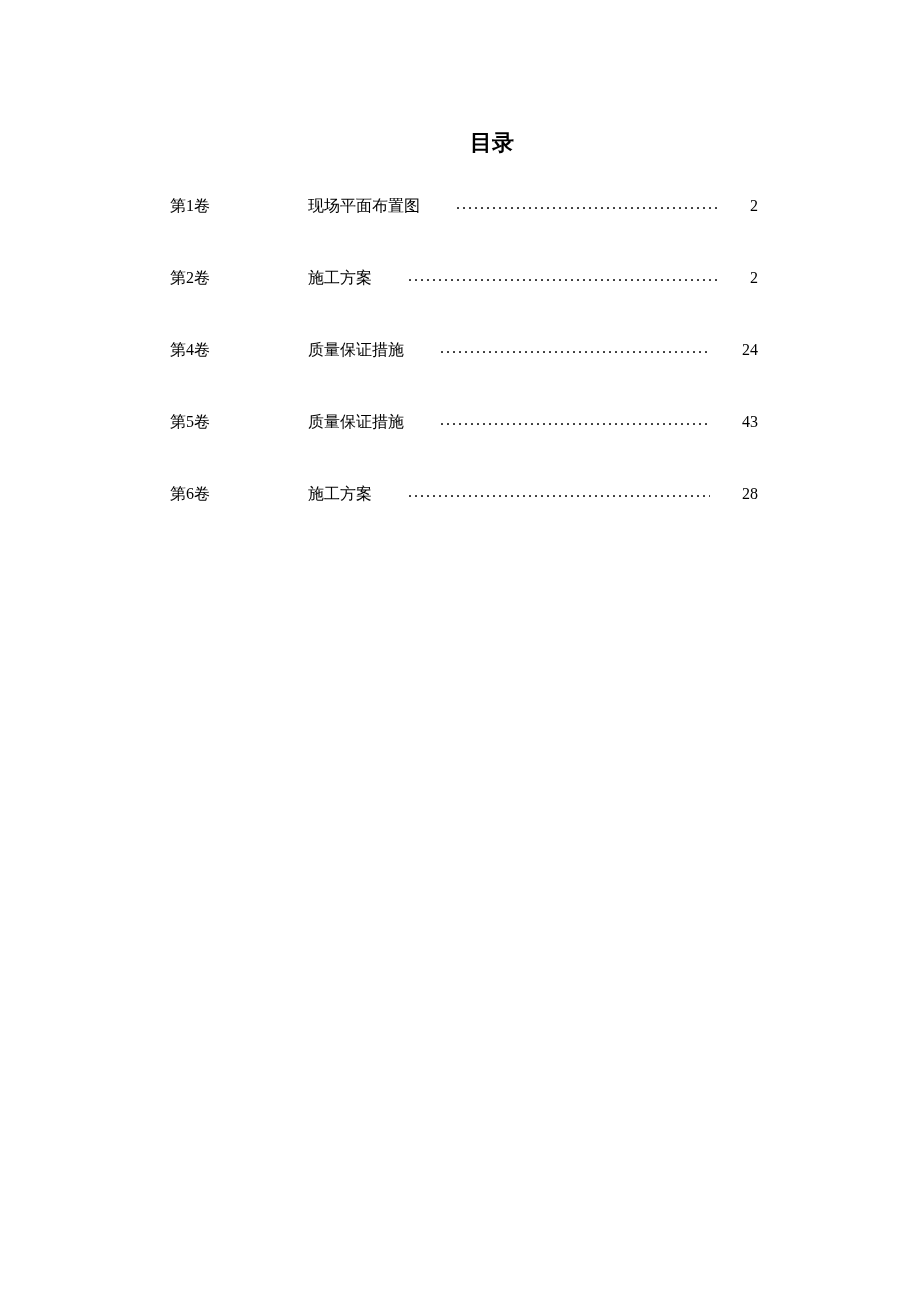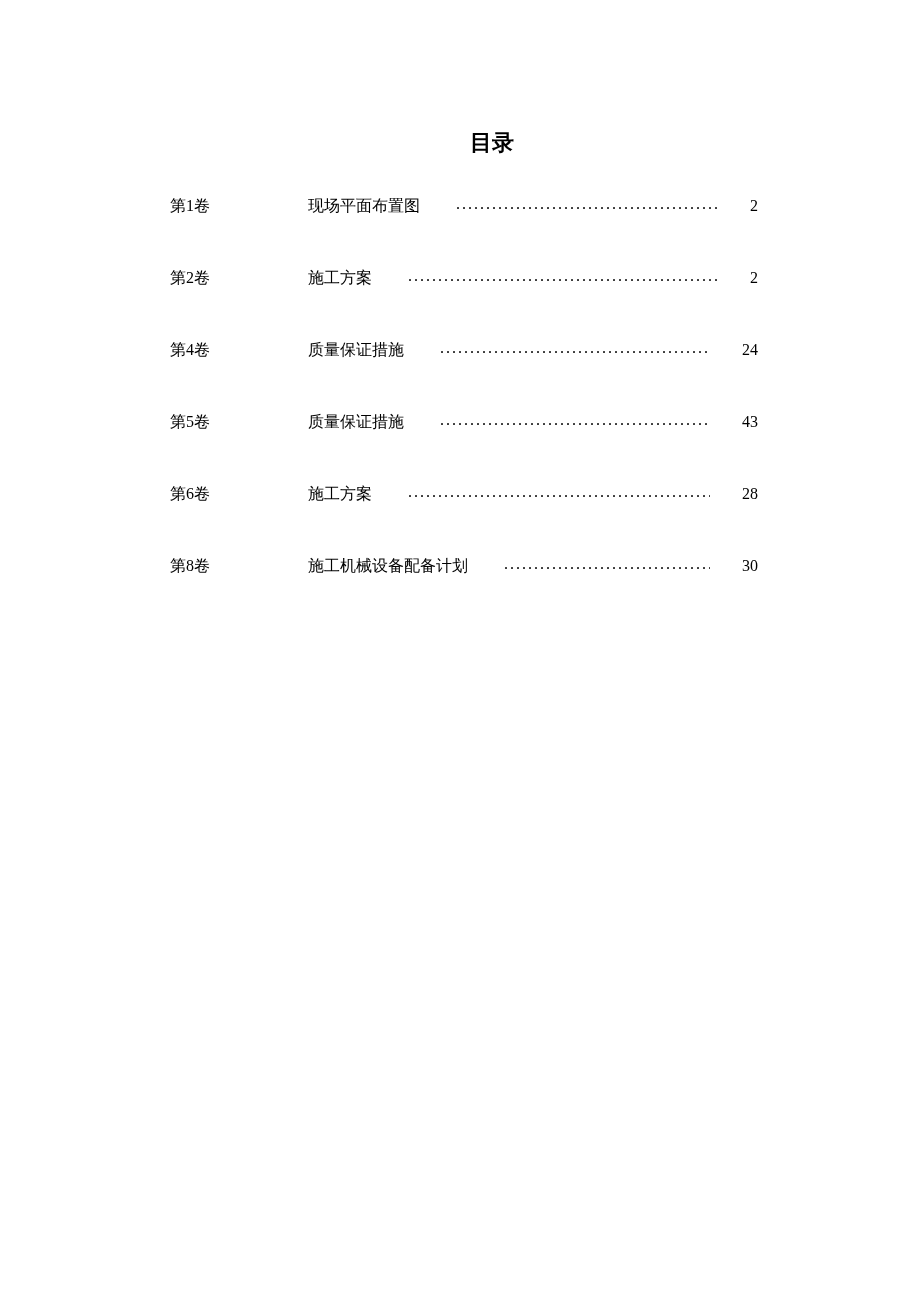--- a/index.html
+++ b/index.html
@@ -84,19 +84,13 @@
     <span class="toc-title">质量保证措施</span>
     <span class="toc-leader"></span>
     <span class="toc-page">43</span>
   </div>
   <div class="toc-entry">
     <span class="toc-volume">第6卷</span>
     <span class="toc-title">施工方案</span>
     <span class="toc-leader"></span>
     <span class="toc-page">28</span>
   </div>
-  <div class="toc-entry">
-    <span class="toc-volume">第8卷</span>
-    <span class="toc-title">施工机械设备配备计划</span>
-    <span class="toc-leader"></span>
-    <span class="toc-page">30</span>
-  </div>
 </div>
 
 </body></html>

